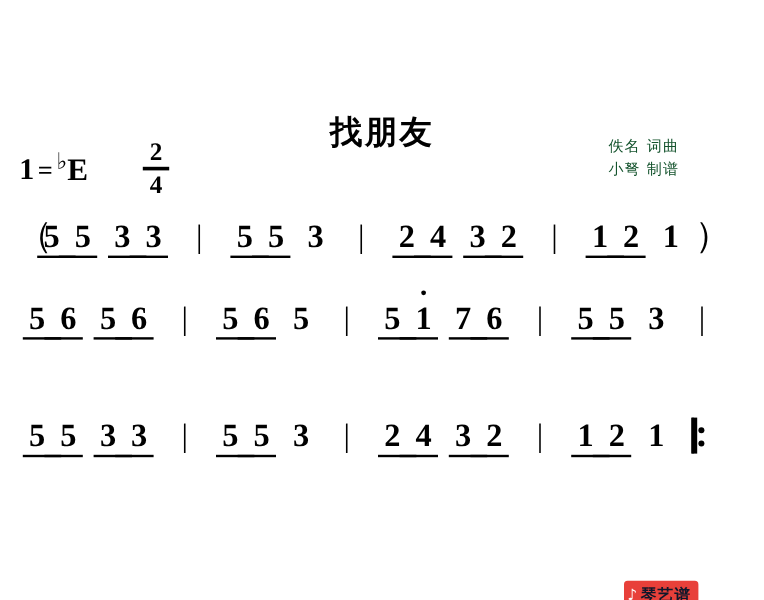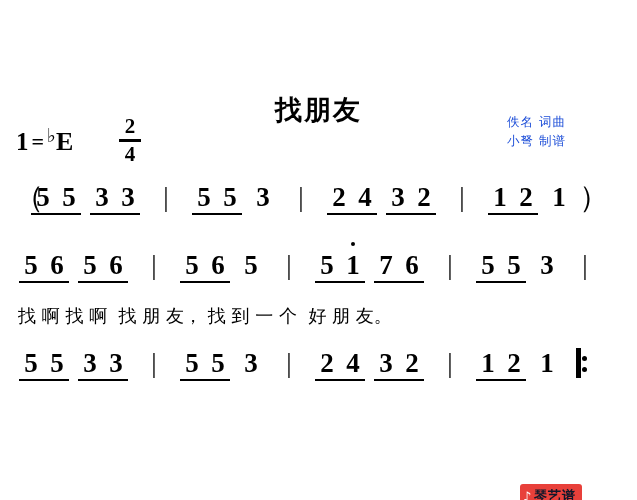--- a/index.html
+++ b/index.html
@@ -36,21 +36,21 @@
   }
 
   
   .credits {
     position: absolute;
     top: 96px;
     right: 24px;
     font-family: "DejaVu Sans", sans-serif;
     font-size: 12.5px;
     line-height: 19px;
-    color: #1d4ed8;
+    color: #14532d;
     text-align: left;
     letter-spacing: 1px;
   }
 
   
   .keysig {
     position: absolute;
     left: 16px;
     top: 104px;
     display: flex;
@@ -328,21 +328,20 @@
       <span class="gap"></span>
       <span class="tok note beam beam-r">5</span>
       <span class="tok note beam beam-l">5</span>
       <span class="gap-sm"></span>
       <span class="tok note">3</span>
       <span class="gap"></span>
       <span class="tok barline">|</span>
     </div>
   </div>
 
-  <div class="lyrics" style="top:288px;left:18px;">找 啊 找 啊  找 朋 友， 找 到 一 个  好 朋 友。</div>
 
   <div class="row" style="top:332px;">
     <div class="row-inner" style="left:18px;">
       <span class="tok note beam beam-r">5</span>
       <span class="tok note beam beam-l">5</span>
       <span class="gap-sm"></span>
       <span class="tok note beam beam-r">3</span>
       <span class="tok note beam beam-l">3</span>
       <span class="gap"></span>
       <span class="tok barline">|</span>

